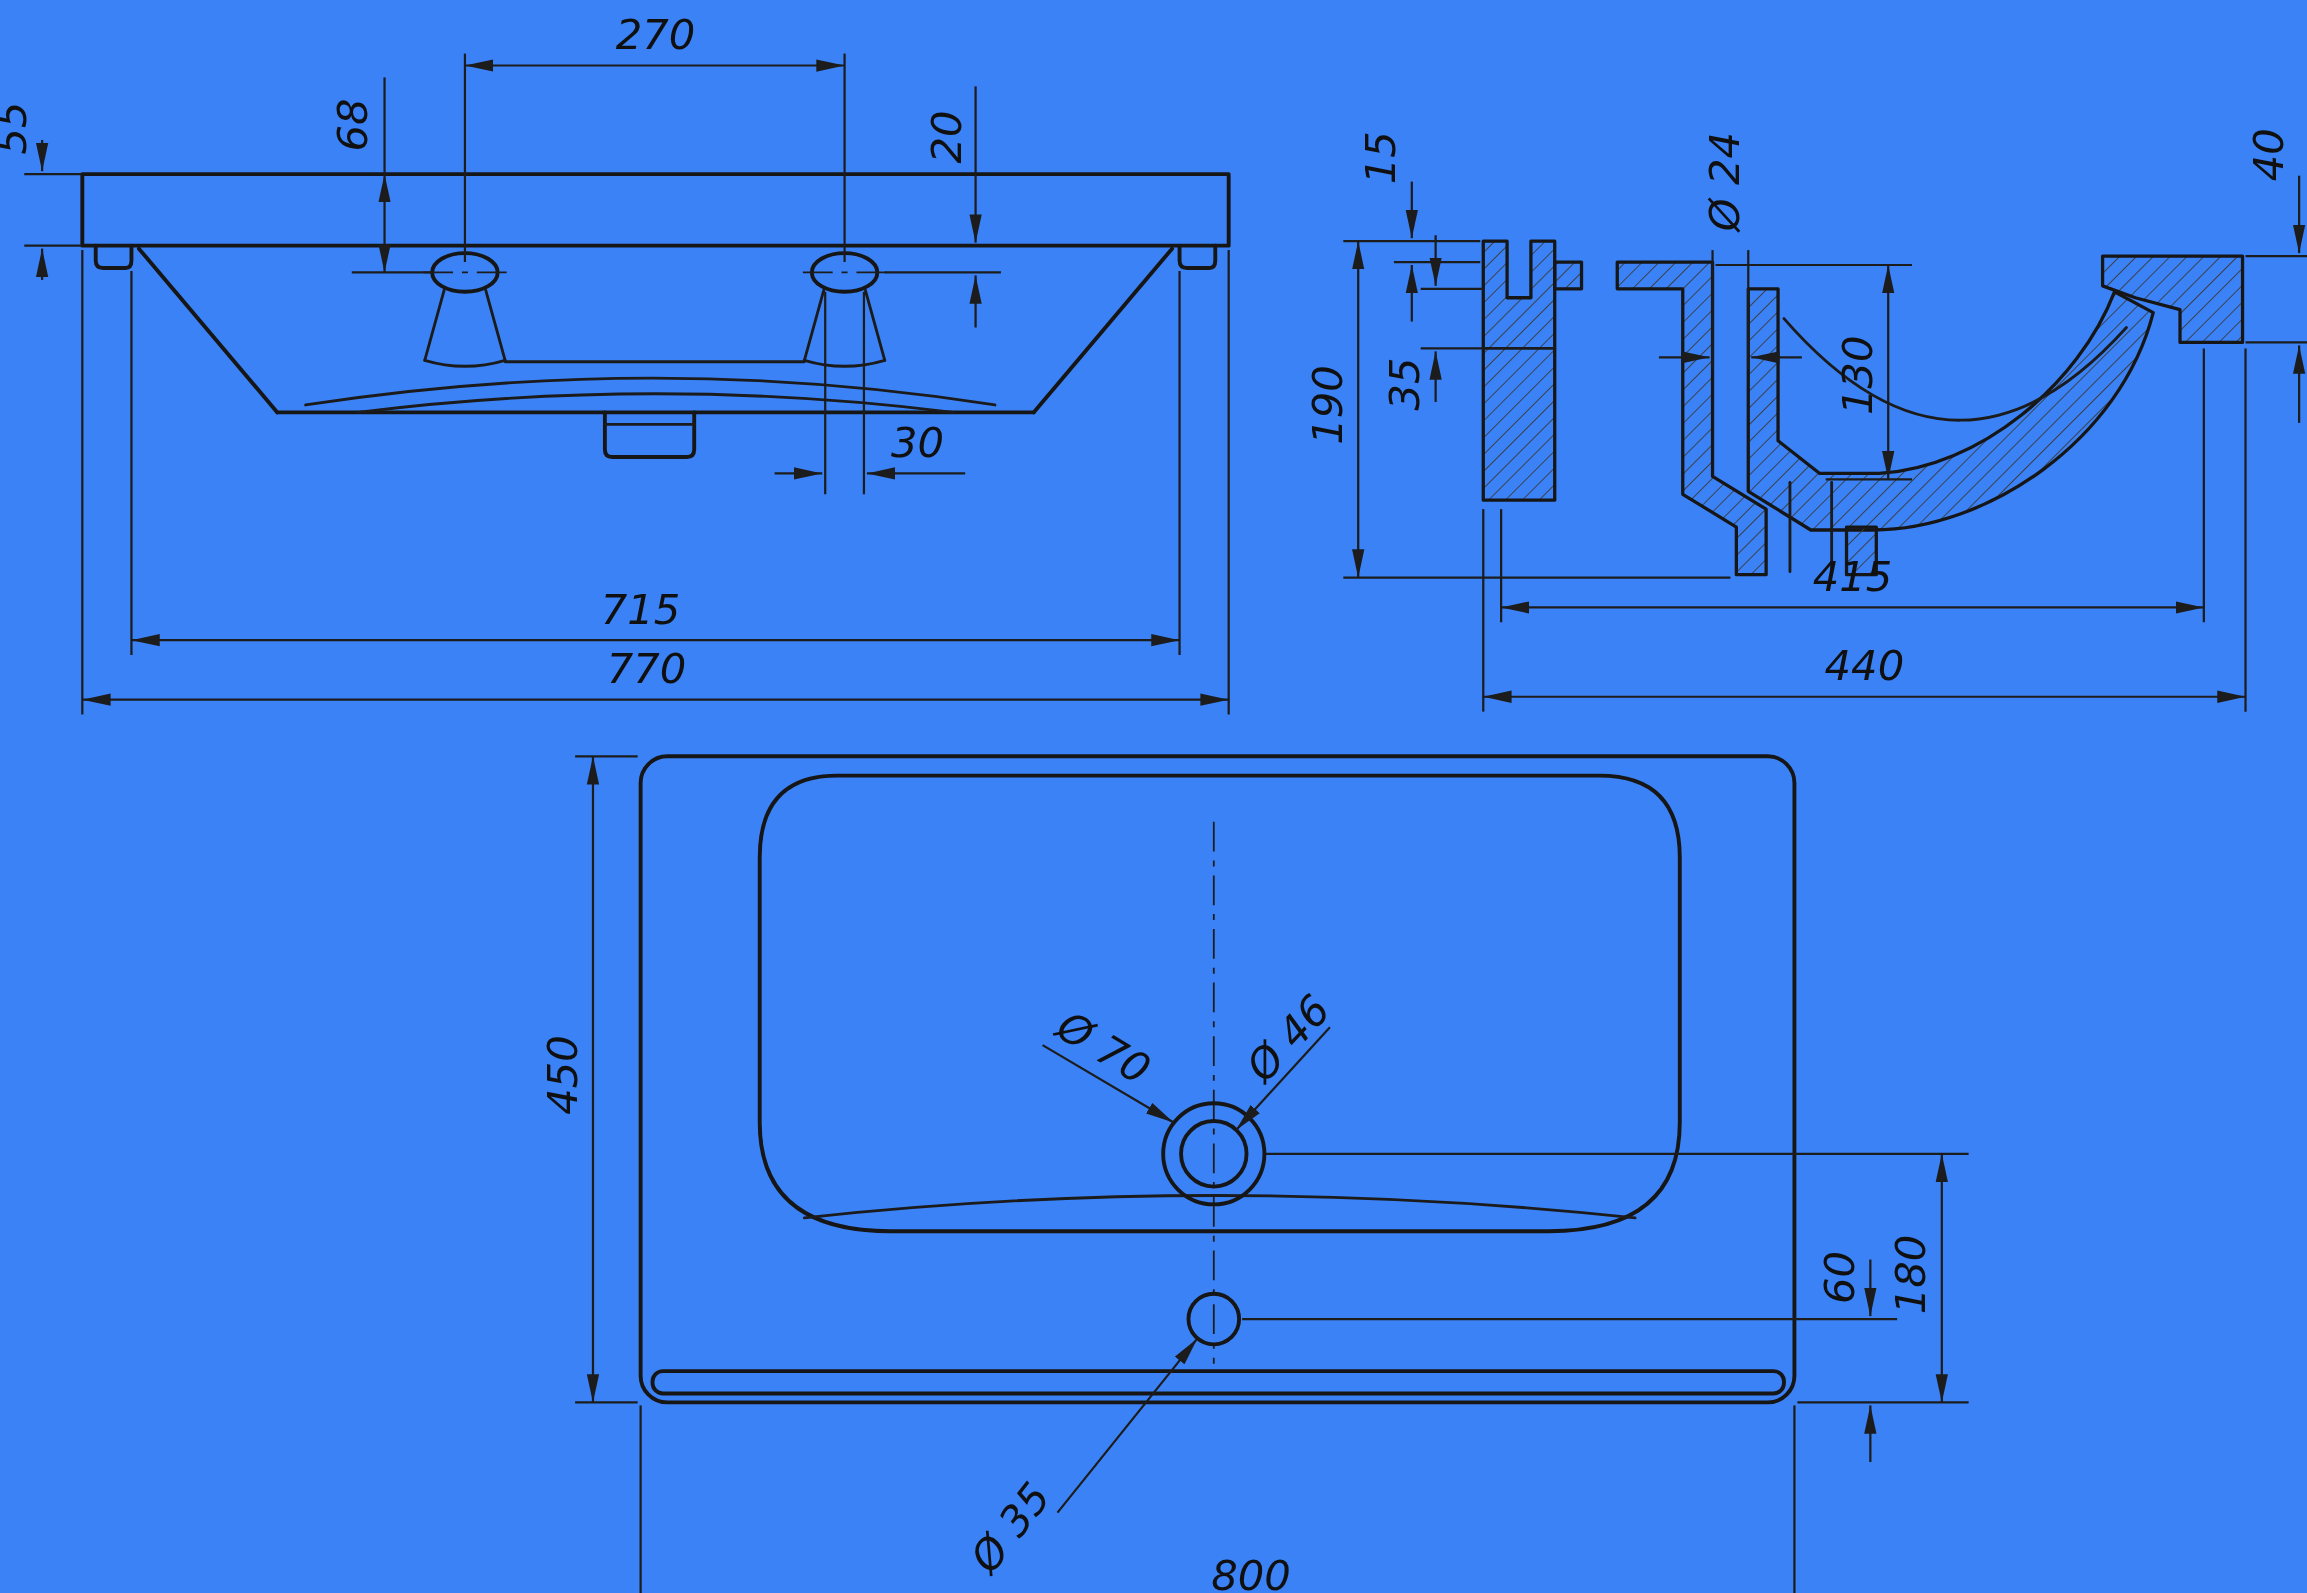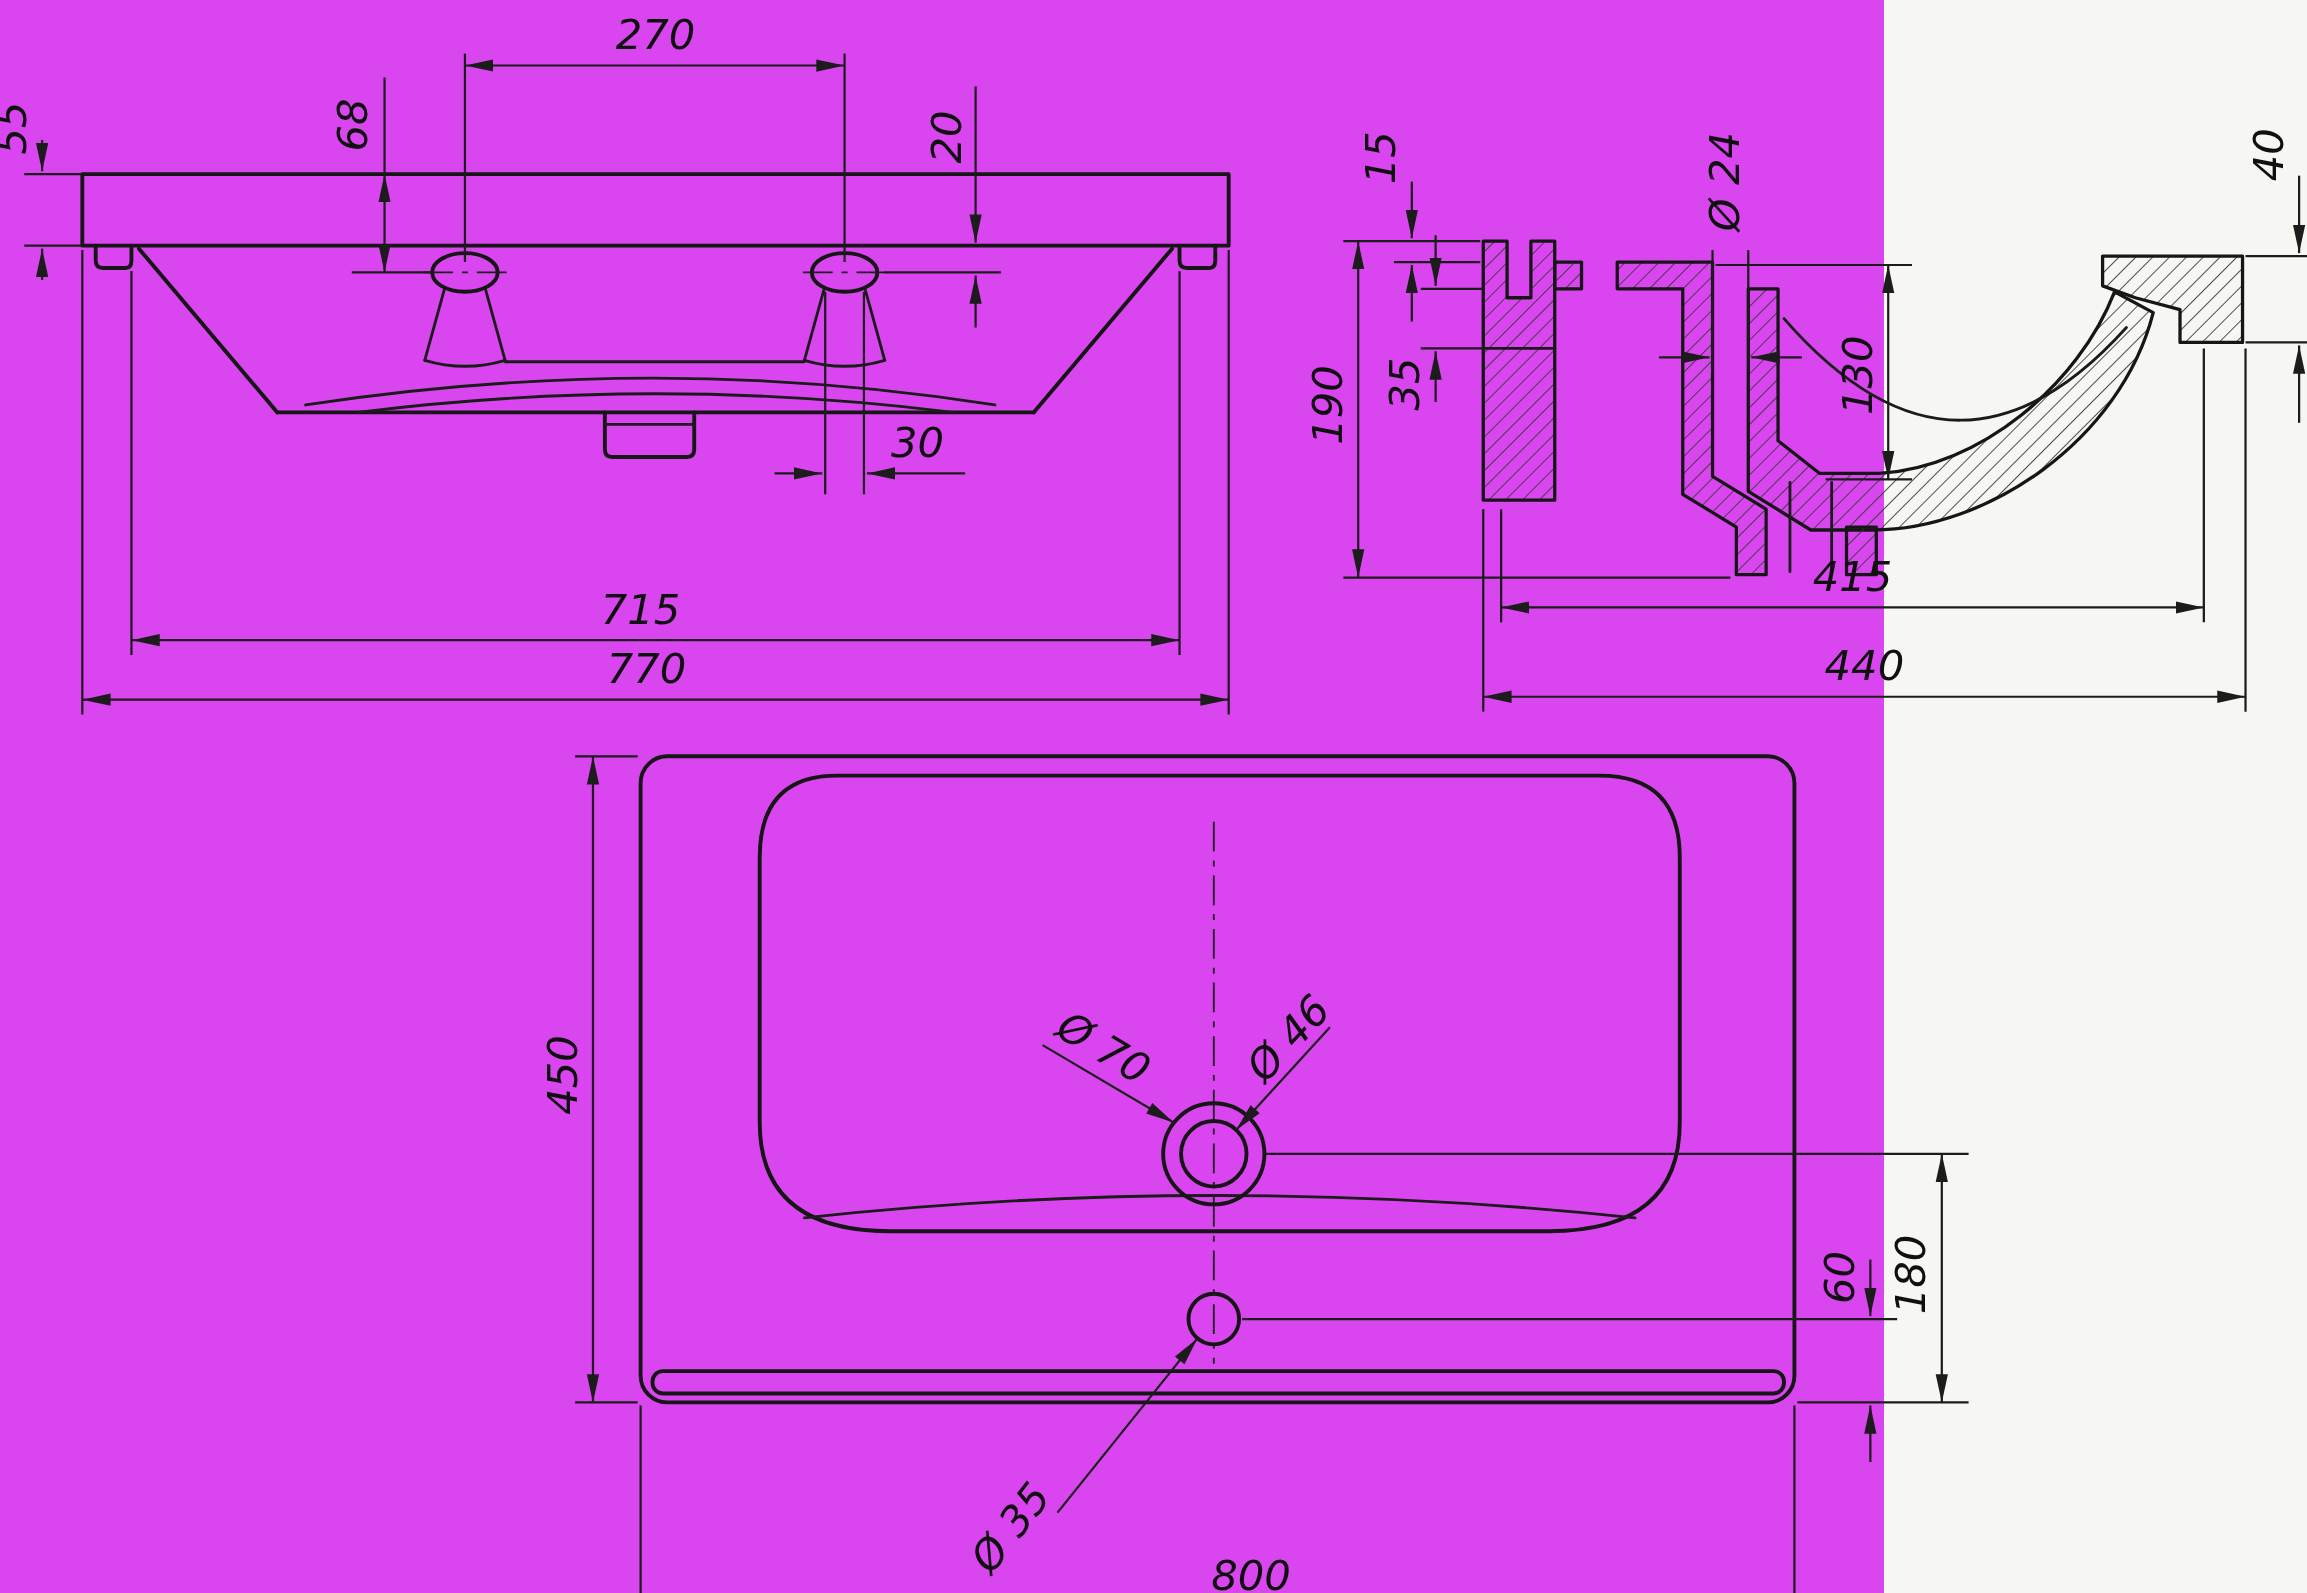--- a/index.html
+++ b/index.html
@@ -1,16 +1,16 @@
 <!DOCTYPE html>
 <html style="font-size:9.5px"><head>
 <meta charset="utf-8">
 <style>
   html,body{margin:0;padding:0;background:#f6f6f3;}
-  .sheet{width:1884px;height:1593px;background:#d946ef;text-align:center;}
+  .sheet{width:2307px;height:1593px;background:#3b82f6;text-align:center;}
   svg{display:block;width:2307px;height:1593px;}
   .obj{stroke:#161616;stroke-width:2.6;fill:none;stroke-linecap:round;stroke-linejoin:round;}
   .obj2{stroke:#1b1b1b;stroke-width:1.9;fill:none;stroke-linecap:round;}
   .dim{stroke:#1c1c1c;stroke-width:1.5;fill:none;}
   .ctr{stroke:#1c1c1c;stroke-width:1.2;fill:none;stroke-dasharray:20 6 4 6;}
   .hatched{fill:url(#hatch);stroke:#161616;stroke-width:2.2;stroke-linejoin:round;}
   text.dlbl{font-family:"DejaVu Sans",sans-serif;font-style:italic;font-size:28px;fill:#101010;text-anchor:middle;}
 </style>
 </head>
 <body>

